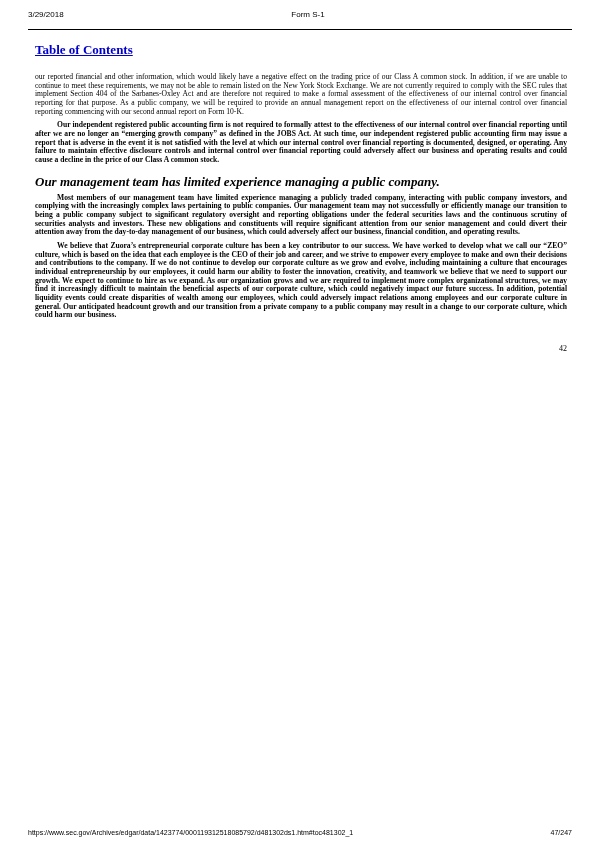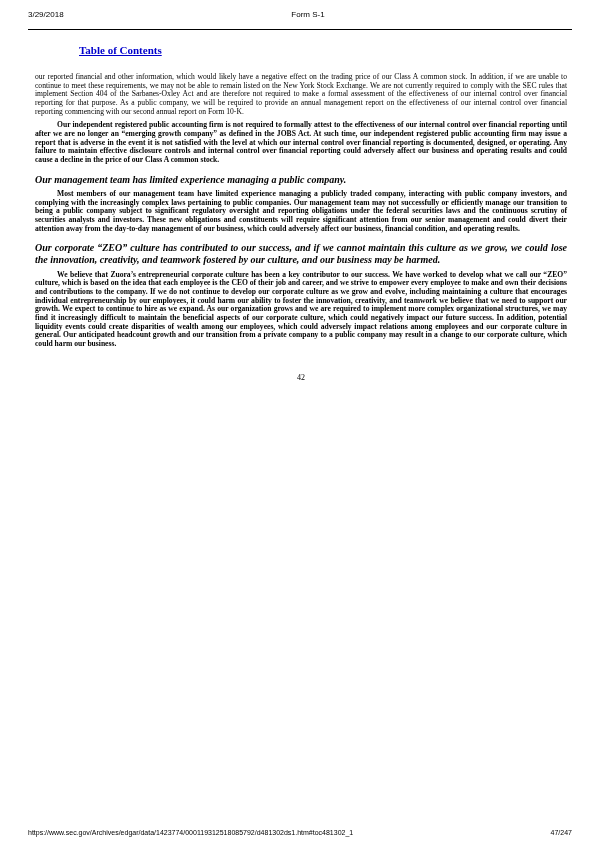--- a/index.html
+++ b/index.html
@@ -43,47 +43,46 @@
   
   .doc {
     position: absolute;
     top: 40px;
     left: 35px;
     right: 33px;
   }
   .toc-link {
     display: inline-block;
     font-family: "Liberation Serif", "DejaVu Serif", serif;
-    font-size: 11px;
+    font-size: 13px;
     font-weight: bold;
     color: #0000cc;
     text-decoration: underline;
     cursor: pointer;
-    margin-left: 44px;
   }
   .doc-text {
     margin-top: 15px;
     font-size: 7.6px;
     line-height: 1.14;
     text-align: justify;
     color: #000;
   }
   p.para { margin: 0 0 5px 0; }
   p.para.indent { text-indent: 22px; font-weight: bold; }
   h3.risk-heading {
-    font-size: 10px;
+    font-size: 13px;
     font-weight: bold;
     font-style: italic;
     margin: 9px 0 5px 0;
     text-align: justify;
     line-height: 1.16;
   }
   .page-number {
     margin-top: 24px;
-    text-align: center;
+    text-align: right;
     font-size: 8px;
   }
 
   
   .print-footer {
     position: absolute;
     left: 28px;
     right: 28px;
     bottom: 12px;
     display: flex;
@@ -111,21 +110,20 @@
 
     <div class="doc-text">
       <p class="para">our reported financial and other information, which would likely have a negative effect on the trading price of our Class A common stock. In addition, if we are unable to continue to meet these requirements, we may not be able to remain listed on the New York Stock Exchange. We are not currently required to comply with the SEC rules that implement Section 404 of the Sarbanes-Oxley Act and are therefore not required to make a formal assessment of the effectiveness of our internal control over financial reporting for that purpose. As a public company, we will be required to provide an annual management report on the effectiveness of our internal control over financial reporting commencing with our second annual report on Form 10-K.</p>
 
       <p class="para indent">Our independent registered public accounting firm is not required to formally attest to the effectiveness of our internal control over financial reporting until after we are no longer an “emerging growth company” as defined in the JOBS Act. At such time, our independent registered public accounting firm may issue a report that is adverse in the event it is not satisfied with the level at which our internal control over financial reporting is documented, designed, or operating. Any failure to maintain effective disclosure controls and internal control over financial reporting could adversely affect our business and operating results and could cause a decline in the price of our Class A common stock.</p>
 
       <h3 class="risk-heading">Our management team has limited experience managing a public company.</h3>
 
       <p class="para indent">Most members of our management team have limited experience managing a publicly traded company, interacting with public company investors, and complying with the increasingly complex laws pertaining to public companies. Our management team may not successfully or efficiently manage our transition to being a public company subject to significant regulatory oversight and reporting obligations under the federal securities laws and the continuous scrutiny of securities analysts and investors. These new obligations and constituents will require significant attention from our senior management and could divert their attention away from the day-to-day management of our business, which could adversely affect our business, financial condition, and operating results.</p>
 
-      <h3 class="risk-heading">Our corporate “ZEO” culture has contributed to our success, and if we cannot maintain this culture as we grow, we could lose the innovation, creativity, and teamwork fostered by our culture, and our business may be harmed.</h3>
 
       <p class="para indent">We believe that Zuora’s entrepreneurial corporate culture has been a key contributor to our success. We have worked to develop what we call our “ZEO” culture, which is based on the idea that each employee is the CEO of their job and career, and we strive to empower every employee to make and own their decisions and contributions to the company. If we do not continue to develop our corporate culture as we grow and evolve, including maintaining a culture that encourages individual entrepreneurship by our employees, it could harm our ability to foster the innovation, creativity, and teamwork we believe that we need to support our growth. We expect to continue to hire as we expand. As our organization grows and we are required to implement more complex organizational structures, we may find it increasingly difficult to maintain the beneficial aspects of our corporate culture, which could negatively impact our future success. In addition, potential liquidity events could create disparities of wealth among our employees, which could adversely impact relations among employees and our corporate culture in general. Our anticipated headcount growth and our transition from a private company to a public company may result in a change to our corporate culture, which could harm our business.</p>
 
       <div class="page-number">42</div>
     </div>
   </div>
 
   <div class="print-footer">
     <span>https://www.sec.gov/Archives/edgar/data/1423774/000119312518085792/d481302ds1.htm#toc481302_1</span>
     <span>47/247</span>

